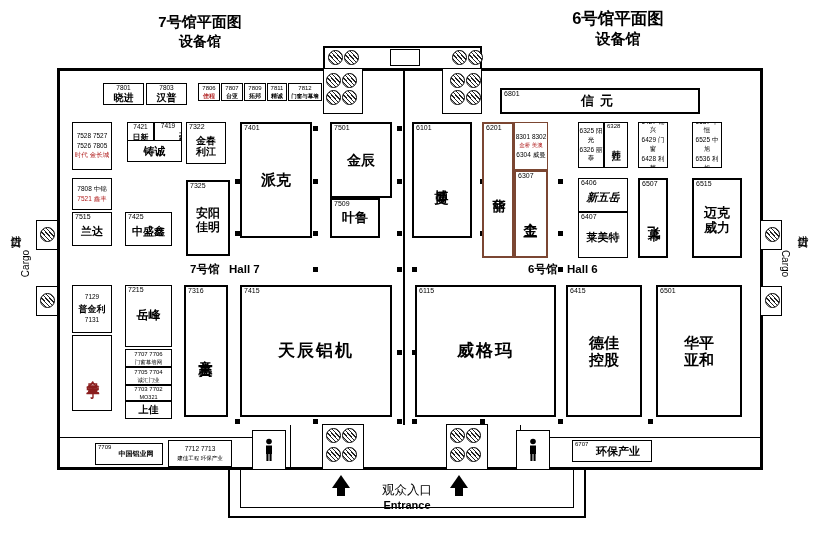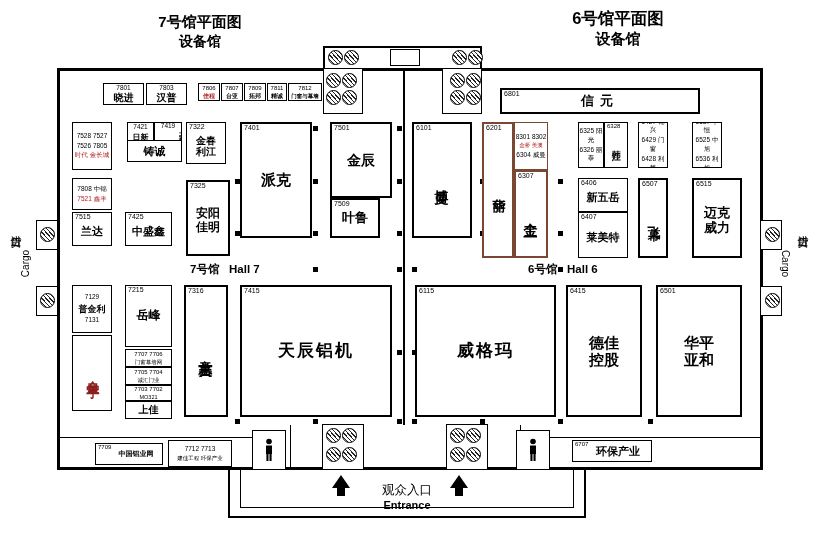--- a/index.html
+++ b/index.html
@@ -283,21 +283,21 @@
     <span class="bl">6429 门窗</span>
     <span class="bl">6428 利莱</span>
   </div>
   <div class="booth" style="left:692px;top:122px;width:30px;height:46px;">
     <span class="bl">6537 中恒</span>
     <span class="bl">6525 中旭</span>
     <span class="bl">6536 利旭</span>
   </div>
   <div class="booth" style="left:578px;top:178px;width:50px;height:34px;">
     <span class="bnum">6406</span>
-    <span class="bname" style="font-size:11px;margin-top:5px;">新五岳</span>
+    <span class="bname" style="font-size:11px;margin-top:5px;font-style:italic;">新五岳</span>
   </div>
   <div class="booth" style="left:578px;top:212px;width:50px;height:46px;">
     <span class="bnum">6407</span>
     <span class="bname" style="font-size:11px;margin-top:5px;">莱美特</span>
   </div>
   <div class="booth big vert" style="left:638px;top:178px;width:30px;height:80px;">
     <span class="bnum">6507</span>
     <span class="bname" style="font-size:13px;">飞幕</span>
   </div>
   <div class="booth big" style="left:692px;top:178px;width:50px;height:80px;">

